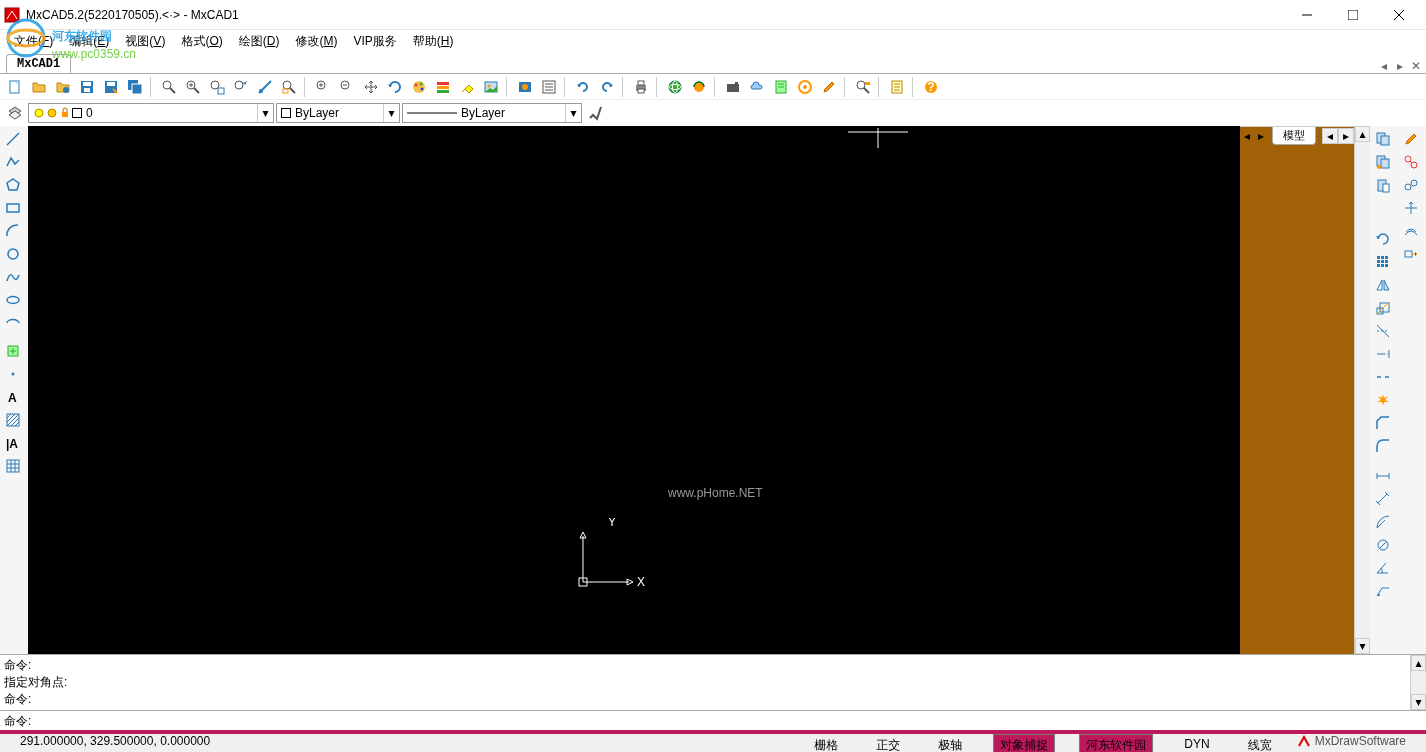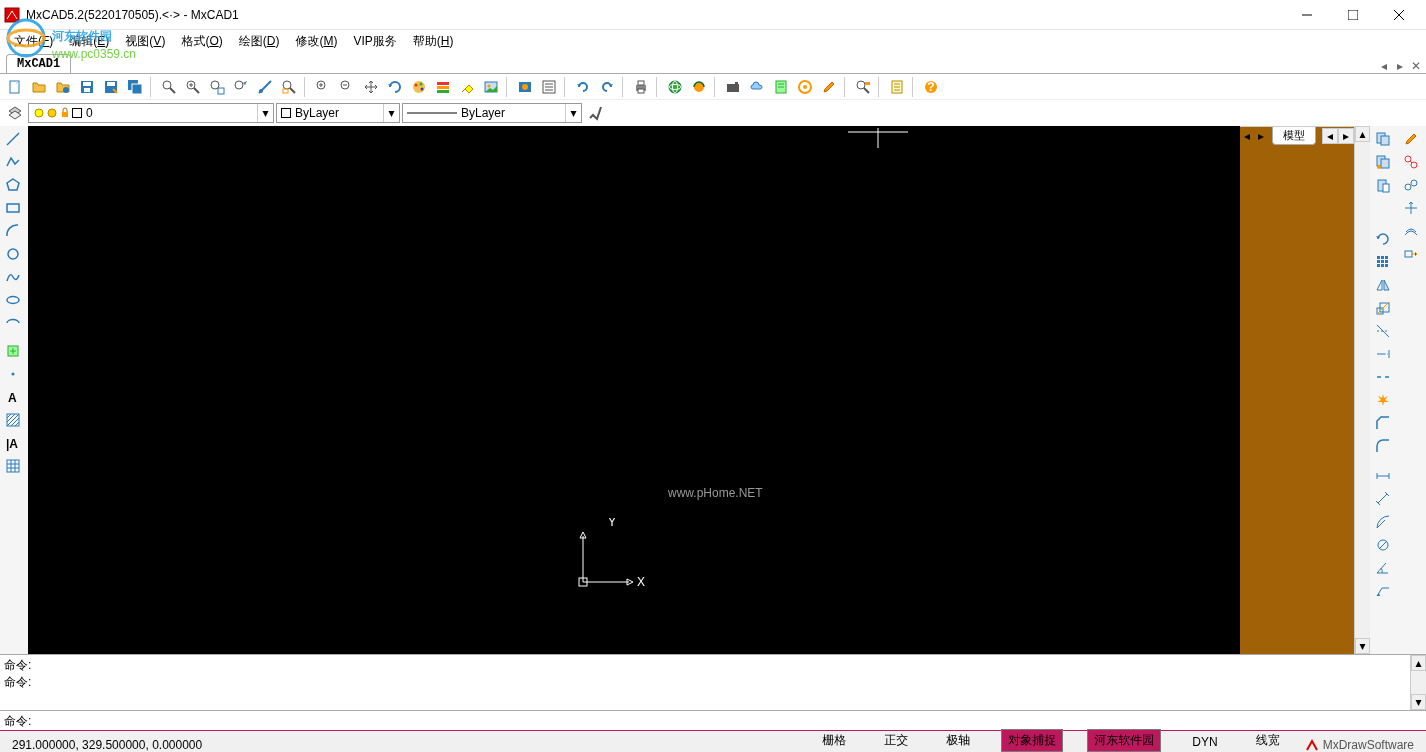--- a/index.html
+++ b/index.html
@@ -42,21 +42,21 @@
 .rightpanels { width: 56px; display: flex; }
 .rightpanels .col { width: 28px; display: flex; flex-direction: column; gap: 1px; padding: 2px; background: #f5f5f5; }
 .vscroll { width: 16px; background: #f0f0f0; border-left: 1px solid #ccc; display: flex; flex-direction: column; }
 .vscroll .arrow { height: 16px; border: 1px solid #ccc; display: flex; align-items: center; justify-content: center; cursor: pointer; background: #f0f0f0; }
 .vscroll .track { flex: 1; }
 .cmdpanel { height: 56px; display: flex; border-top: 1px solid #aaa; }
 .cmdlog { flex: 1; background: #fff; padding: 2px 4px; overflow: hidden; font-size: 12px; line-height: 1.4; }
 .cmdinput { height: 20px; display: flex; border-top: 1px solid #aaa; }
 .cmdinput .prompt { padding: 2px 4px; }
 .cmdinput input { flex: 1; border: none; outline: none; padding: 0 4px; font-size: 12px; }
-.statusbar { height: 22px; display: flex; align-items: flex-end; background: #f0f0f0; border-top: 1px solid #be185d; padding: 0 12px; }
+.statusbar { height: 22px; display: flex; align-items: flex-start; background: #f0f0f0; border-top: 4px solid #be185d; padding: 0 20px; }
 .statusbar .coords { flex: 1; }
 .statusbar .toggle { padding: 2px 6px; border: 1px solid transparent; cursor: pointer; margin: 0 12px; }
 .statusbar .toggle.active { border: 1px solid #7a7a7a; background: #be185d; }
 .statusbar .brand { display: flex; align-items: center; gap: 4px; margin-left: 6px; color: #555; }
 .layer-icons { display: flex; gap: 1px; align-items: center; }
 .mini-icon { width: 12px; height: 12px; }
 </style>
 </head>
 <body>
 
@@ -696,20 +696,21 @@
             <path d="M9 8 L14 8 M12 6 L14 8 L12 10" stroke="#f90"></path>
           </svg>
         </div>
     </div>
   </div>
 </div>
 
 <div class="cmdpanel">
   <div class="cmdlog">
     <div>命令:</div>
+    <div>指定对角点:</div>
     <div>命令:</div>
   </div>
   <div class="vscroll" style="width:16px">
     <div class="arrow">▴</div>
       <div class="track"></div>
       <div class="arrow">▾</div>
   </div>
 </div>
 <div class="cmdinput">
   <span class="prompt">命令:</span>

